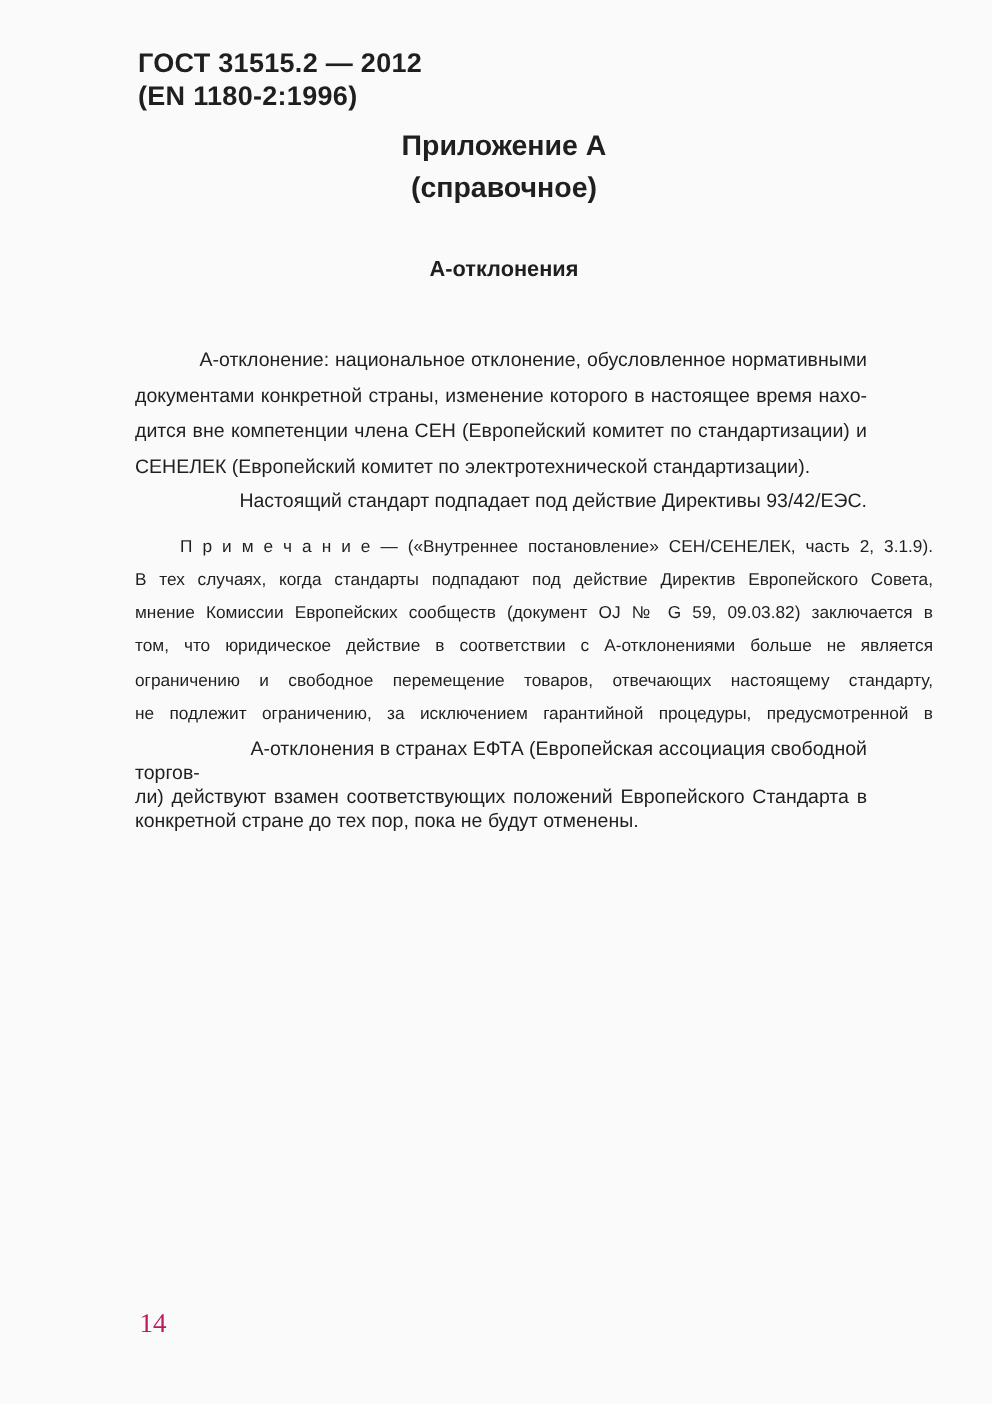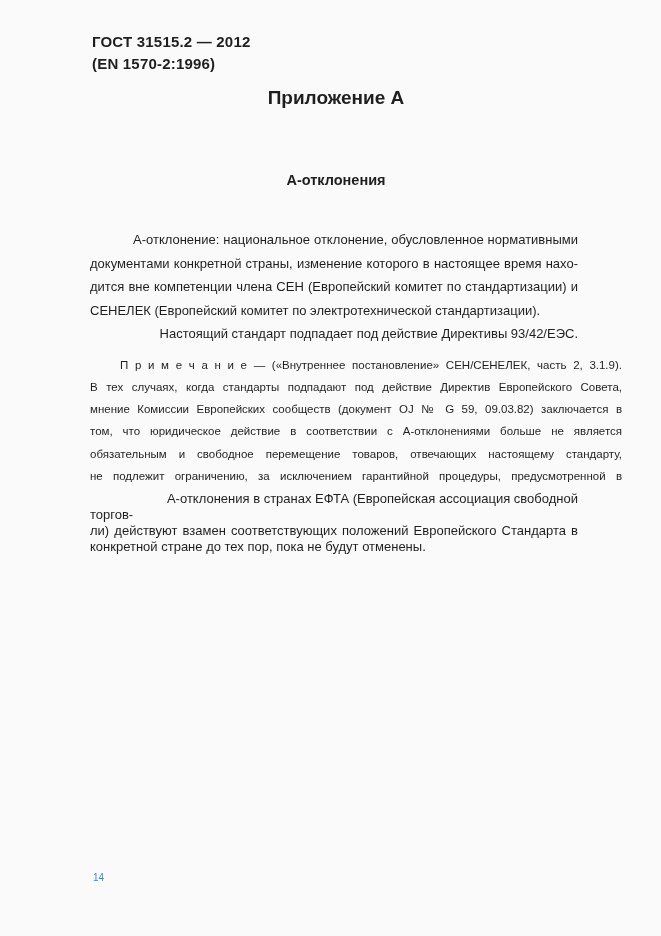--- a/index.html
+++ b/index.html
@@ -8,21 +8,21 @@
     background: #fafafa;
     color: #1f1f1f;
     font-family: "Liberation Sans", sans-serif;
     position: relative;
     overflow: hidden;
   }
   .page { position: absolute; inset: 0; }
 
   .doc-header {
     position: absolute; left: 92px; top: 31px;
-    font-weight: bold; font-size: 15px; line-height: 22px;
+    font-weight: bold; font-size: 18px; line-height: 22px;
     letter-spacing: 0.2px;
   }
 
   .appendix-block {
     position: absolute; left: 90px; top: 88px; width: 492px;
     text-align: center; font-weight: bold; font-size: 19px;
   }
   .appendix-block .t1 { line-height: 20px; }
   .appendix-block .t2 { line-height: 20px; margin-top: 8px; }
 
@@ -48,36 +48,37 @@
     margin-top: 8px;
   }
   .note .ln { line-height: 22.3px; }
   .note .ind { text-indent: 30px; }
 
   .efta { margin-top: 4px; }
   .efta .ln { line-height: 16px; }
 
   .page-number {
     position: absolute; left: 93px; top: 872px;
-    font-family: Liberation Sans, sans-serif;
-    font-size: 10px; color: #3b82f6;
+    font-family: Liberation Serif, serif;
+    font-size: 18px; color: #be185d;
   }
 </style>
 </head>
 <body>
 
 <div class="page">
 
   <div class="doc-header">
     <div>ГОСТ 31515.2 — 2012</div>
-    <div>(EN 1570-2:1996)</div>
+    <div>(EN 1180-2:1996)</div>
   </div>
 
   <div class="appendix-block">
     <div class="t1">Приложение А</div>
+    <div class="t2">(справочное)</div>
   </div>
 
   <div class="appendix-heading">А-отклонения</div>
 
   <div class="body-flow">
 
     <div class="para">
       <div class="ln j ind">А-отклонение: национальное отклонение, обусловленное нормативными</div>
       <div class="ln j">документами конкретной страны, изменение которого в настоящее время нахо-</div>
       <div class="ln j">дится вне компетенции члена СЕН (Европейский комитет по стандартизации) и</div>
@@ -86,21 +87,21 @@
 
     <div class="para">
       <div class="ln last ind">Настоящий стандарт подпадает под действие Директивы 93/42/ЕЭС.</div>
     </div>
 
     <div class="para note">
       <div class="ln j ind">П р и м е ч а н и е  — («Внутреннее постановление» СЕН/СЕНЕЛЕК, часть 2, 3.1.9).</div>
       <div class="ln j">В тех случаях, когда стандарты подпадают под действие Директив Европейского Совета,</div>
       <div class="ln j">мнение Комиссии Европейских сообществ (документ OJ № G 59, 09.03.82) заключается в</div>
       <div class="ln j">том, что юридическое действие в соответствии с А-отклонениями больше не является</div>
-      <div class="ln j">обязательным и свободное перемещение товаров, отвечающих настоящему стандарту,</div>
+      <div class="ln j">ограничению и свободное перемещение товаров, отвечающих настоящему стандарту,</div>
       <div class="ln j">не подлежит ограничению, за исключением гарантийной процедуры, предусмотренной в</div>
     </div>
 
     <div class="para efta">
       <div class="ln j ind">А-отклонения в странах ЕФТА (Европейская ассоциация свободной торгов-</div>
       <div class="ln j">ли) действуют взамен соответствующих положений Европейского Стандарта в</div>
       <div class="ln last">конкретной стране до тех пор, пока не будут отменены.</div>
     </div>
 
   </div>

